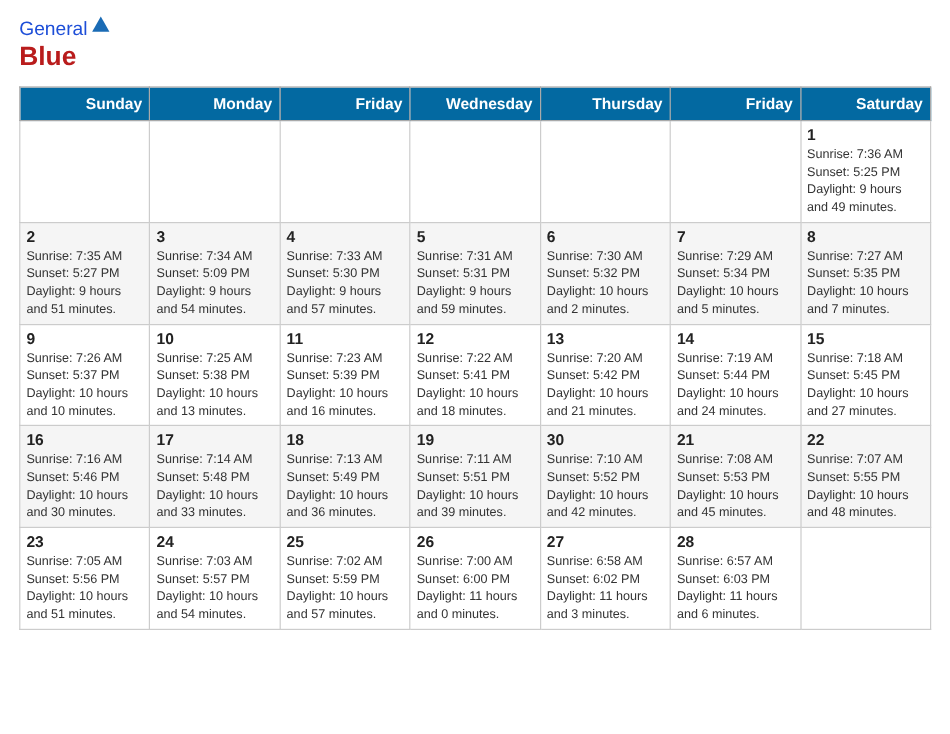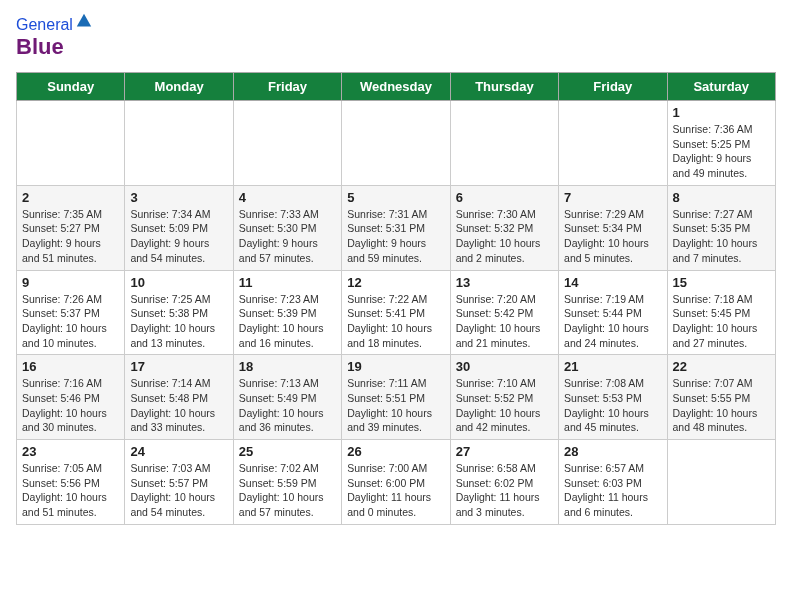--- a/index.html
+++ b/index.html
@@ -14,21 +14,21 @@
       display: flex;
       justify-content: space-between;
       align-items: flex-start;
       margin-bottom: 12px;
     }
     .logo {
       display: flex;
       align-items: center;
     }
     .logo-general { color: #1d4ed8; }
-    .logo-blue { color: #701a75; }
+    .logo-blue { color: #b91c1c; }
     .logo-icon {
       width: 18px;
       height: 18px;
       margin-left: 2px;
       margin-top: -8px;
     }
     .title-block {
       text-align: right;
     }
     .month-year {
@@ -39,26 +39,26 @@
     .location {
       font-size: 15px;
       color: #333;
     }
     .calendar {
       width: 100%;
       border-collapse: collapse;
       border: 1px solid #ccc;
     }
     .calendar th {
-      background-color: #15803d;
+      background-color: #0369a1;
       color: #fff;
       font-size: 13px;
       font-weight: bold;
       padding: 6px 6px;
-      text-align: center;
+      text-align: right;
       border: 1px solid #aaa;
     }
     .calendar td {
       vertical-align: top;
       border: 1px solid #ccc;
       padding: 4px 5px;
       width: 107px;
       min-height: 90px;
       background: #fff;
     }

